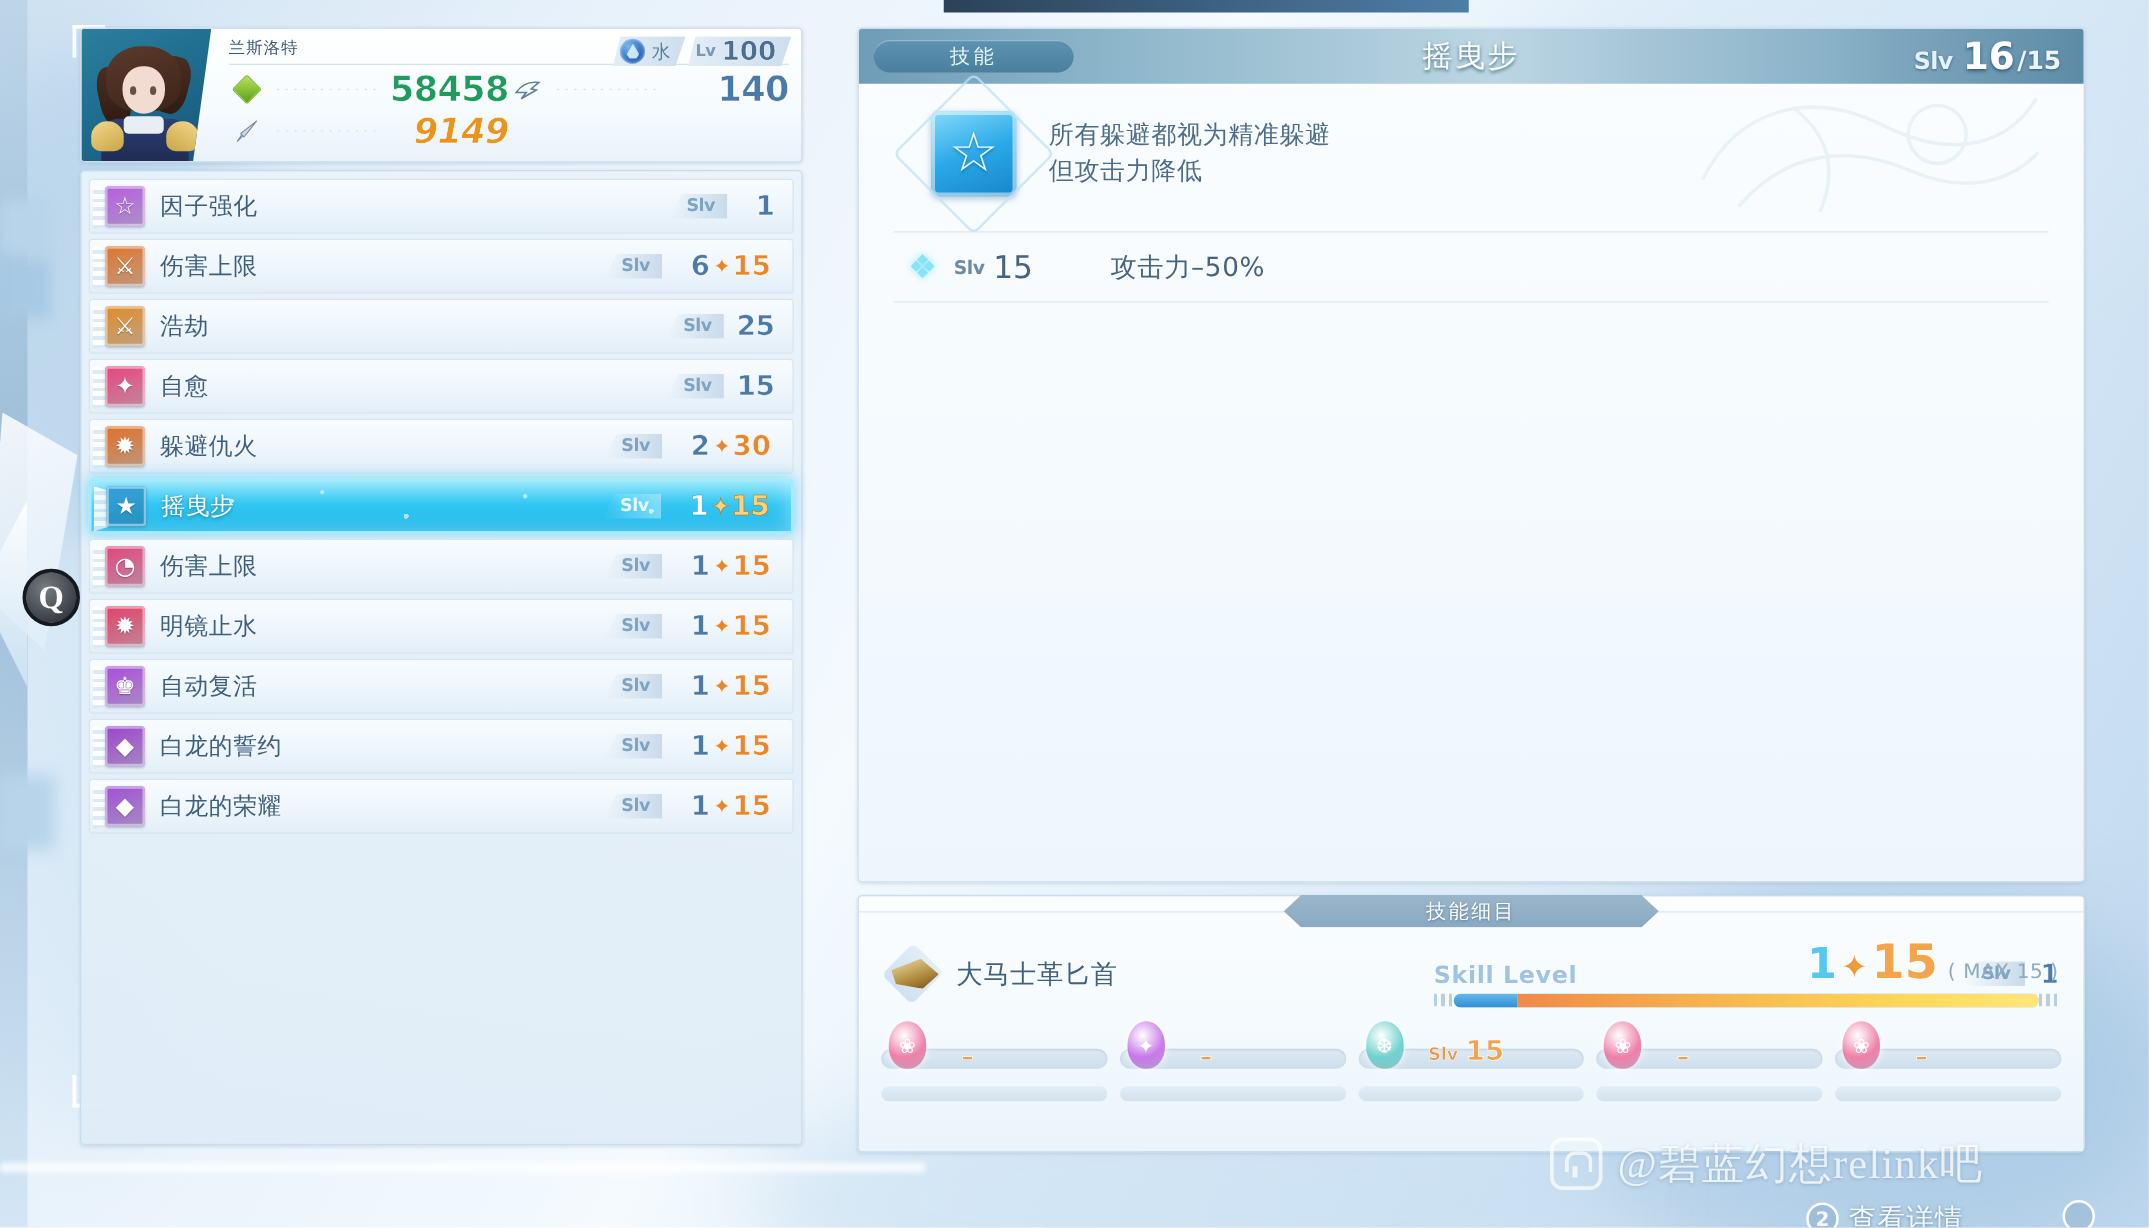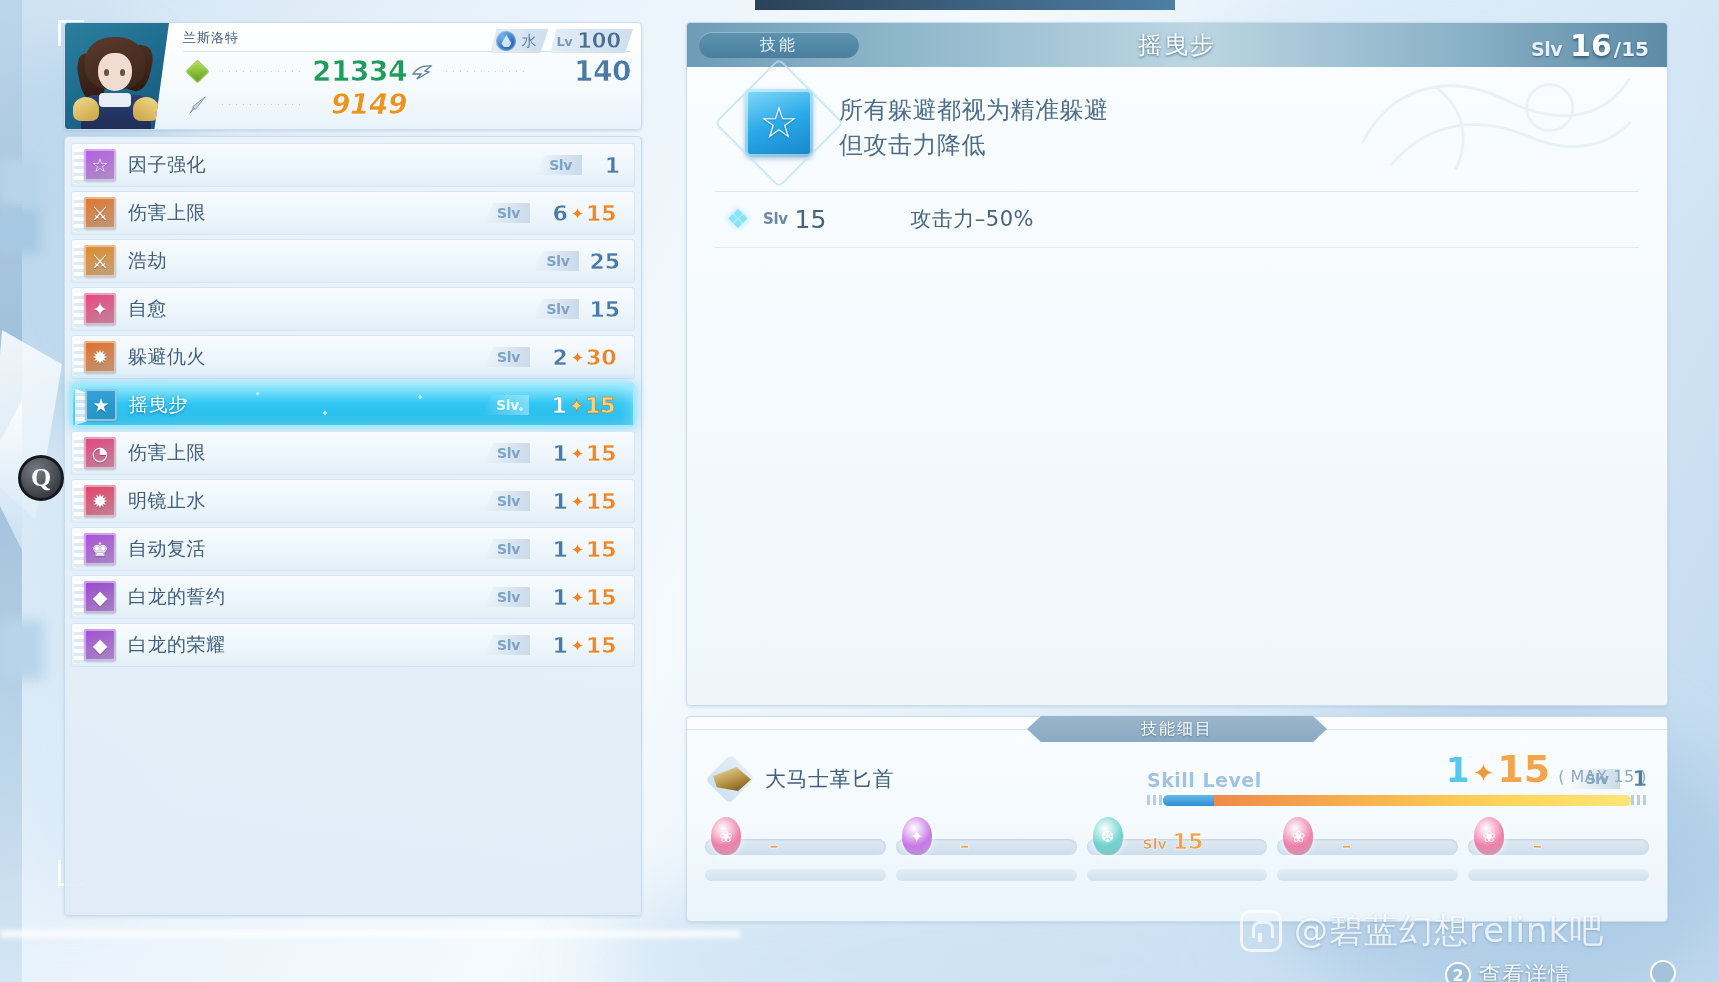--- a/index.html
+++ b/index.html
@@ -206,30 +206,30 @@
   .big-sigil {
     width:68px; height:68px; flex:none; position:relative;
     background:linear-gradient(160deg,#86dbfb 0%,#2aa9e8 50%,#1784c9 100%);
     border-radius:6px; display:flex; align-items:center; justify-content:center;
     box-shadow:inset 0 0 0 3px rgba(255,255,255,.5), 0 2px 5px rgba(70,120,160,.4);
   }
   .big-sigil .dia { position:absolute; left:-12px; top:-12px; width:92px; height:92px;
      border:2px solid rgba(190,225,245,.75); transform:rotate(45deg); border-radius:6px; }
   .big-sigil .star { font-size:44px; color:#eef9ff; text-shadow:0 1px 2px rgba(20,90,140,.55); line-height:1;}
   .sd-desc-text { margin-left:26px; padding-top:4px; }
-  .sd-desc-text p { font-size:24px; color:#4e6d89; line-height:1.45; letter-spacing:.5px; }
+  .sd-desc-text p { font-size:20px; color:#4e6d89; line-height:1.45; letter-spacing:.5px; }
 
   .sd-effects { margin:28px 28px 0 28px; border-top:1px solid #dbe8f3; }
   .eff-row { display:flex; align-items:center; height:56px; padding-left:6px;
      border-bottom:1px solid #dde9f3; }
   .eff-arrow { width:34px; flex:none; font-size:26px; color:#86e4f6; text-align:center;
      text-shadow:0 0 6px rgba(130,225,250,.9); }
   .eff-slv-lab { font-size:15px; color:#6d8ba6; font-weight:bold; letter-spacing:-.4px; margin-left:8px;}
   .eff-slv-num { font-size:25px; color:#46647f; margin-left:7px; }
-  .eff-text { margin-left:84px; font-size:21px; color:#46647f; letter-spacing:.5px; }
+  .eff-text { margin-left:62px; font-size:21px; color:#46647f; letter-spacing:.5px; }
 
   
   .skill-sub-panel {
     position:relative; margin-top:10px; width:982px; height:206px;
     background:linear-gradient(180deg,#fbfdff 0%,#f4fafd 50%,#eaf4fb 100%);
     border:1px solid #cadced; border-radius:4px;
     box-shadow:0 1px 3px rgba(120,150,175,.25);
   }
   .ssp-tab {
     position:absolute; left:50%; transform:translateX(-50%); top:-1px; width:300px; height:26px;
@@ -294,21 +294,21 @@
   
   .watermark-row { position:absolute; left:1240px; top:908px; display:flex; align-items:center; gap:12px;
      opacity:.8; }
   .wm-logo { width:42px; height:42px; border-radius:10px; border:3px solid rgba(255,255,255,.9);
      position:relative; }
   .wm-logo::after { content:""; position:absolute; left:9px; top:8px; width:16px; height:14px;
      border:3px solid rgba(255,255,255,.9); border-bottom:none; border-radius:8px 8px 0 0;}
   .wm-logo::before { content:""; position:absolute; left:15px; top:20px; width:4px; height:9px;
      background:rgba(255,255,255,.9);}
   .wm-text { font-size:34px; color:rgba(255,255,255,.92); letter-spacing:1px;
-     text-shadow:0 1px 3px rgba(90,120,150,.5); white-space:nowrap; }
+     text-shadow:0 1px 3px rgba(90,120,150,.5); white-space:nowrap;font-family:Liberation Serif, serif; }
   .detail-hint { position:absolute; left:1445px; top:960px; display:flex; align-items:center; gap:8px;}
   .hint-key { width:26px; height:26px; border-radius:50%; border:2px solid #ffffff; color:#f2f8fc;
      font-size:16px; font-weight:bold; display:flex; align-items:center; justify-content:center;
      background:rgba(120,155,185,.35); }
   .hint-label { font-size:22px; color:#f4f9fd; text-shadow:0 1px 3px rgba(60,95,125,.7); letter-spacing:1px;}
   .hint-key2 { position:absolute; left:1650px; top:960px; width:26px; height:26px; border-radius:50%;
      border:2px solid #ffffff; background:rgba(120,155,185,.3); }
 </style>
 </head>
 <body>
@@ -366,21 +366,21 @@
       </div>
       <div class="char-divider"></div>
 
       <div class="stat-grid">
         <div class="stat-col">
           <div class="stat-row">
             <div class="stat-ico">
                 <div class="ico-gem"></div>
               </div>
             <div class="dots"></div>
-            <div class="stat-val v-hp">21334</div>
+            <div class="stat-val v-hp">58458</div>
           </div>
           <div class="stat-row">
             <div class="stat-ico">
               <svg class="ico-sword" viewBox="0 0 24 24">
                   <path d="M3 21 L8 16 L6 14 L20 3 L9 17 L7 15 Z" fill="#cfd8e2" stroke="#7f8fa1" stroke-width="1"></path>
                 </svg>
             </div>
             <div class="dots"></div>
             <div class="stat-val v-atk">9149</div>
           </div>

